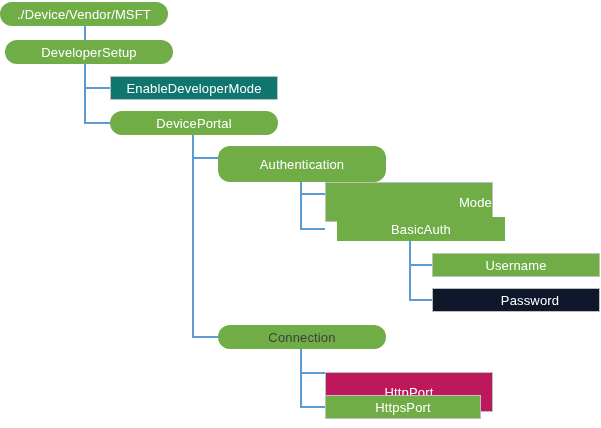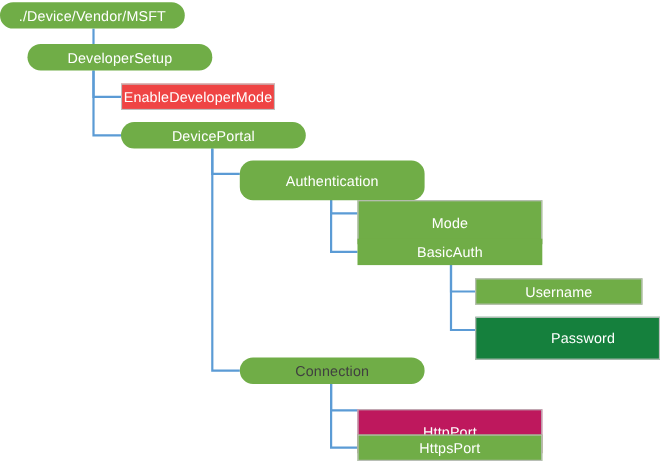--- a/index.html
+++ b/index.html
@@ -93,48 +93,48 @@
       </g>
       <g>
         <path d="M 301 349 L 301 407 L 325 407" stroke="#5B9BD5" stroke-width="2" fill="none" stroke-linecap="butt" stroke-linejoin="miter"></path>
       </g>
     </svg>
 
   <div id="node-layer">
       <div class="node branch" style="left: 0px; top: 2px; width: 168px; height: 24px; border-radius: 12px; background: rgb(112, 173, 71); color: rgb(255, 255, 255);">
         <span class="node-label">./Device/Vendor/MSFT</span>
       </div>
-      <div class="node branch" style="left: 5px; top: 40px; width: 168px; height: 24px; border-radius: 12px; background: rgb(112, 173, 71); color: rgb(255, 255, 255); margin-left: 20px;">
+      <div class="node branch" style="left: 5px; top: 40px; width: 168px; height: 24px; border-radius: 12px; background: rgb(112, 173, 71); color: rgb(255, 255, 255);">
         <span class="node-label">DeveloperSetup</span>
       </div>
-      <div class="node leaf" style="left: 110px; top: 76px; width: 140px; height: 24px; background: #ef4444; color: rgb(255, 255, 255);">
+      <div class="node leaf" style="left: 110px; top: 76px; width: 168px; height: 24px; background: #0f766e; color: rgb(255, 255, 255);">
         <span class="node-label">EnableDeveloperMode</span>
       </div>
       <div class="node branch" style="left: 110px; top: 111px; width: 168px; height: 24px; border-radius: 12px; background: rgb(112, 173, 71); color: rgb(255, 255, 255);">
         <span class="node-label">DevicePortal</span>
       </div>
       <div class="node branch" style="left: 218px; top: 146px; width: 168px; height: 36px; border-radius: 12px; background: rgb(112, 173, 71); color: rgb(255, 255, 255);">
         <span class="node-label">Authentication</span>
       </div>
-      <div class="node leaf" style="left: 325px; top: 182px; width: 168px; height: 40px; background: rgb(112, 173, 71); color: rgb(255, 255, 255);">
+      <div class="node leaf" style="left: 325px; top: 182px; width: 168px; height: 40px; background: rgb(112, 173, 71); color: rgb(255, 255, 255); justify-content: flex-end;">
         <span class="node-label">Mode</span>
       </div>
-      <div class="node branch" style="left: 325px; top: 217px; width: 168px; height: 24px; border-radius: 0; background: rgb(112, 173, 71); color: rgb(255, 255, 255);">
+      <div class="node branch" style="left: 337px; top: 217px; width: 168px; height: 24px; border-radius: 0; background: rgb(112, 173, 71); color: rgb(255, 255, 255);">
         <span class="node-label">BasicAuth</span>
       </div>
-      <div class="node leaf" style="left: 432px; top: 253px; width: 152px; height: 24px; background: rgb(112, 173, 71); color: rgb(255, 255, 255);">
+      <div class="node leaf" style="left: 432px; top: 253px; width: 168px; height: 24px; background: rgb(112, 173, 71); color: rgb(255, 255, 255);">
         <span class="node-label">Username</span>
       </div>
-      <div class="node leaf" style="left: 432px; top: 288px; width: 168px; height: 39px; background: #15803d; color: rgb(255, 255, 255); padding-left: 28px;">
+      <div class="node leaf" style="left: 432px; top: 288px; width: 168px; height: 24px; background: #0f172a; color: rgb(255, 255, 255); padding-left: 28px;">
         <span class="node-label">Password</span>
       </div>
       <div class="node branch" style="left: 218px; top: 325px; width: 168px; height: 24px; border-radius: 12px; background: rgb(112, 173, 71); color: #404040;">
         <span class="node-label">Connection</span>
       </div>
       <div class="node leaf" style="left: 325px; top: 372px; width: 168px; height: 40px; background: #be185d; color: rgb(255, 255, 255);">
         <span class="node-label">HttpPort</span>
       </div>
-      <div class="node leaf" style="left: 325px; top: 395px; width: 168px; height: 24px; background: rgb(112, 173, 71); color: rgb(255, 255, 255);">
+      <div class="node leaf" style="left: 325px; top: 395px; width: 156px; height: 24px; background: rgb(112, 173, 71); color: rgb(255, 255, 255);">
         <span class="node-label">HttpsPort</span>
       </div>
     </div>
 
 </div>
 
 </body></html>

